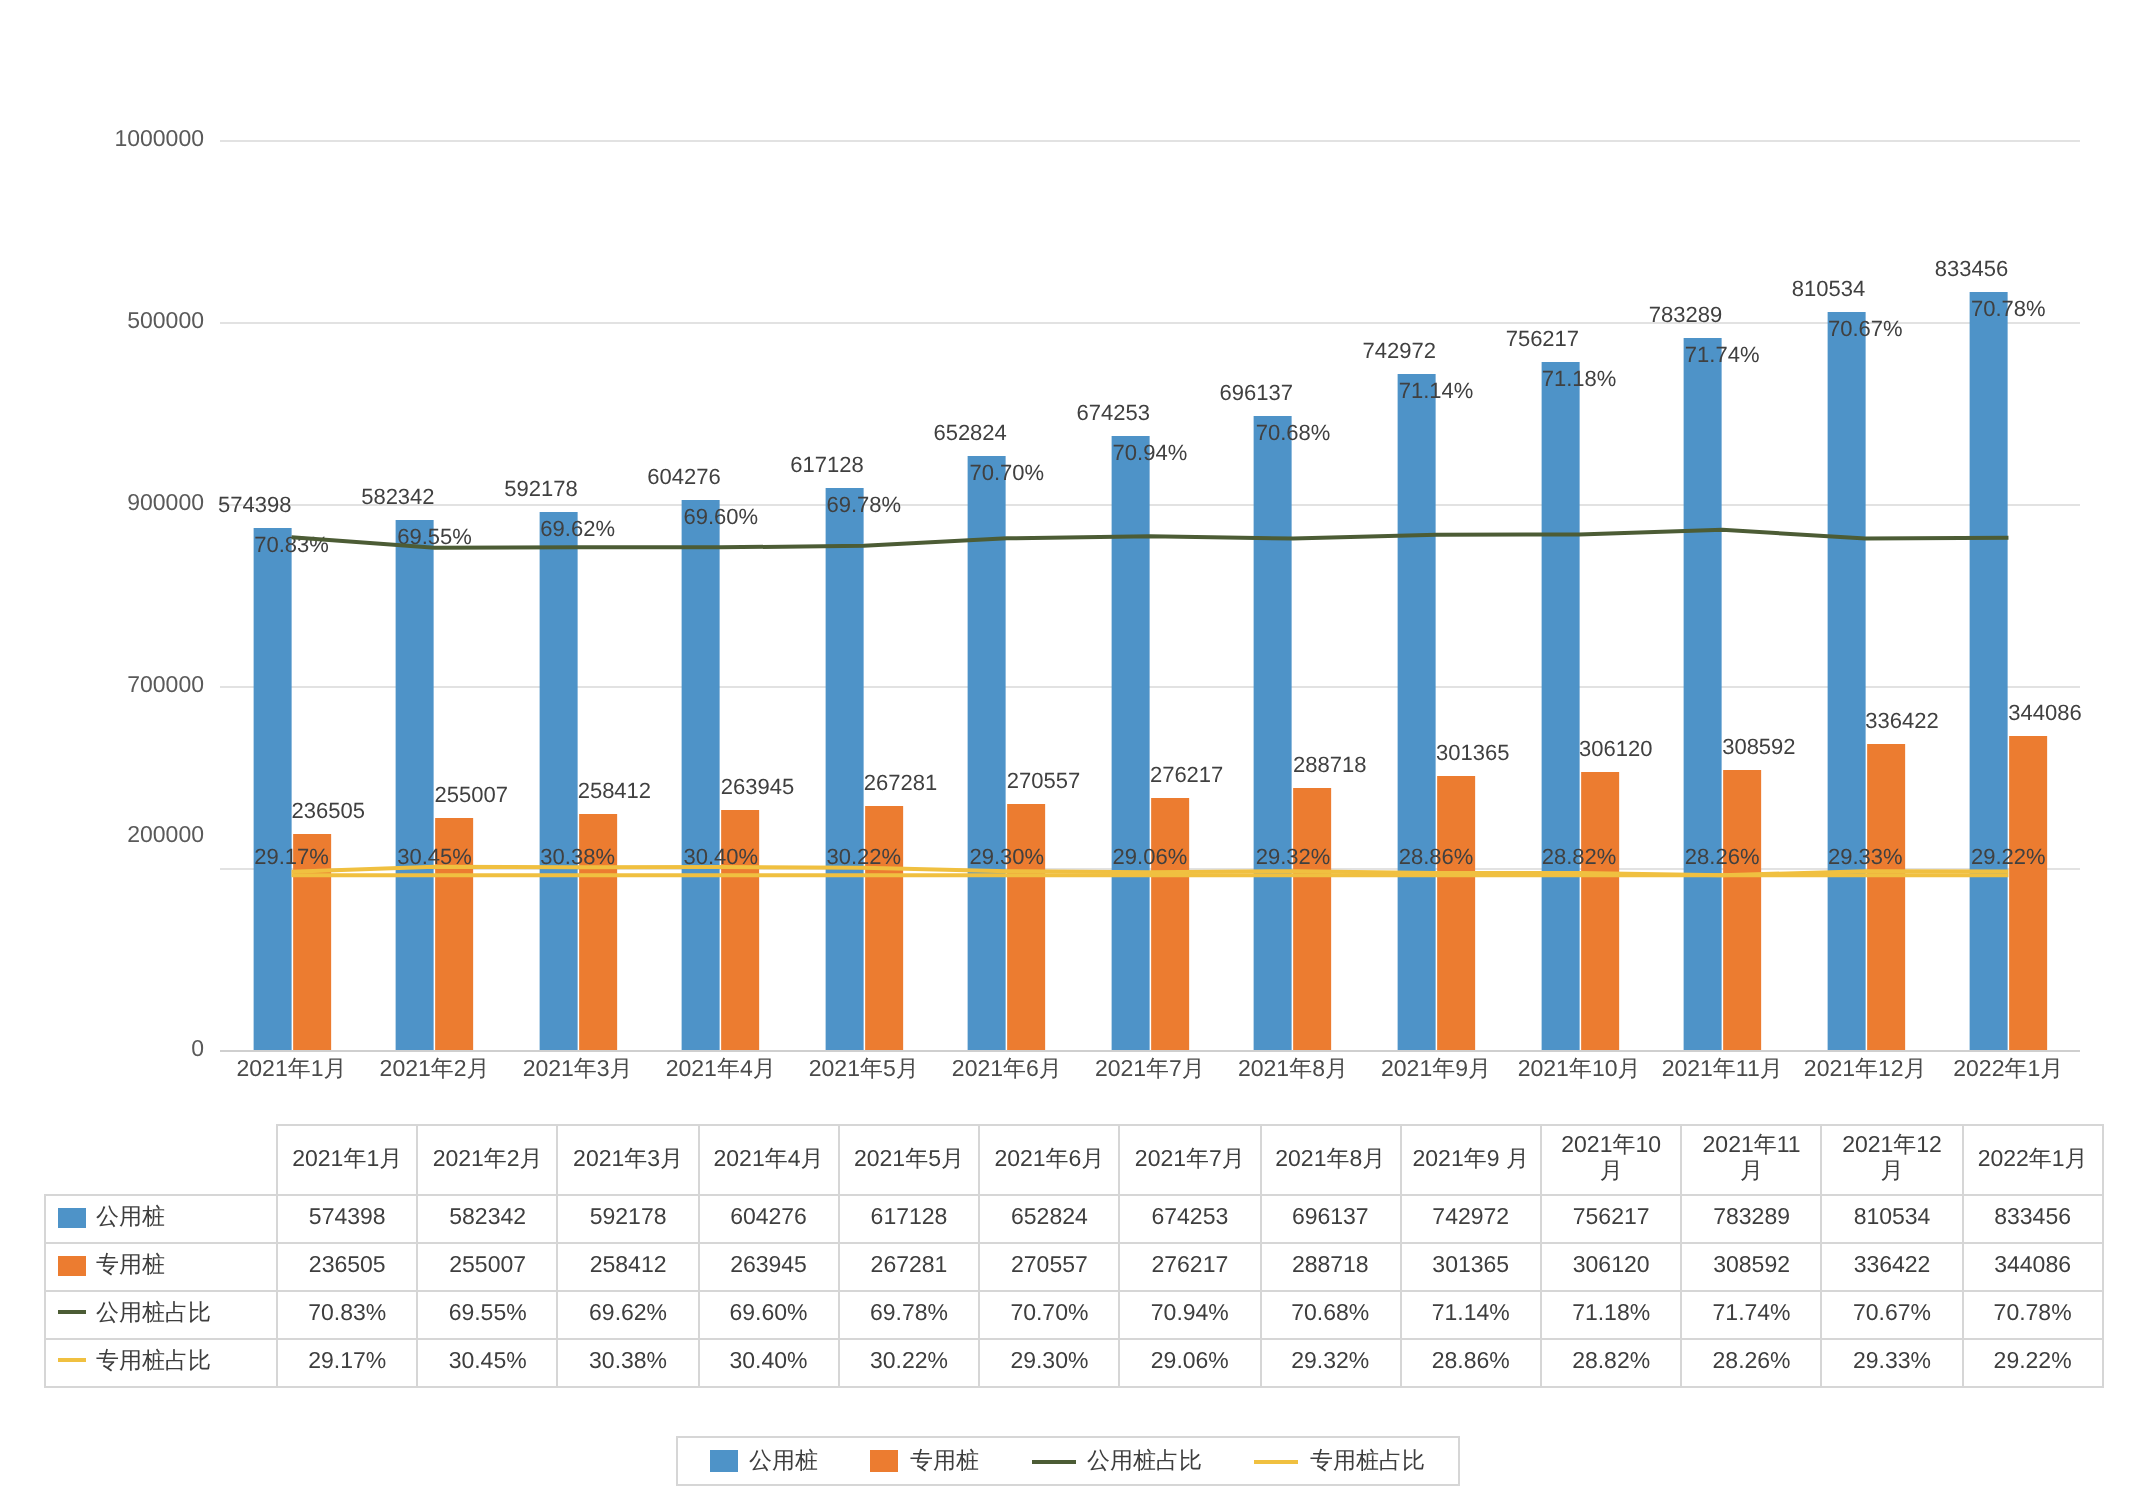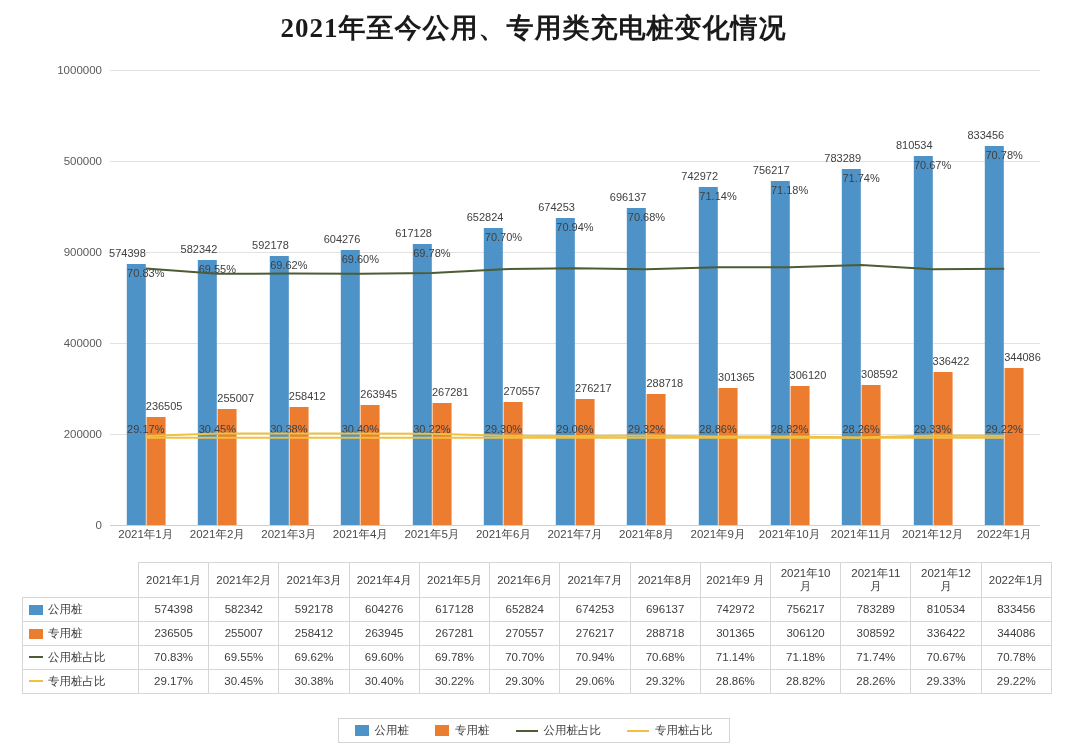--- a/index.html
+++ b/index.html
@@ -151,30 +151,29 @@
   }
   .legend-item { display:flex; align-items:center; gap:6px; font-size:11.5px; color:#3e3e3e; white-space:nowrap; }
   .lg-sq { width:14px; height:11px; display:inline-block; }
   .lg-ln { width:22px; height:0; border-top:2px solid; display:inline-block; }
 </style>
 </head>
 <body>
 
 <div id="chart-root">
 
-  <div class="chart-title">2021年至今公用、专用类充电桩变化情况</div>
 
   <div class="plot-wrap">
     <div class="plot-area" id="plot-area">
         <div class="gridline axis-base" style="top: 455px;"></div>
         <div class="ytick" style="top: 455px;">0</div>
         <div class="gridline" style="top: 364px;"></div>
-        <div class="ytick" style="top: 364px;">200000</div>
+        <div class="ytick" style="top: 348px;">200000</div>
         <div class="gridline" style="top: 273px;"></div>
-        <div class="ytick" style="top: 273px;">400000</div>
+        <div class="ytick" style="top: 273px;">700000</div>
         <div class="gridline" style="top: 182px;"></div>
         <div class="ytick" style="top: 182px;">900000</div>
         <div class="gridline" style="top: 91px;"></div>
         <div class="ytick" style="top: 91px;">500000</div>
         <div class="gridline" style="top: 0px;"></div>
         <div class="ytick" style="top: 0px;">1000000</div>
         <div class="cols">
           <div class="col">
             <div class="bar public" style="height: 261.351px;"></div>
             <div class="bar private" style="height: 107.61px;"></div>

